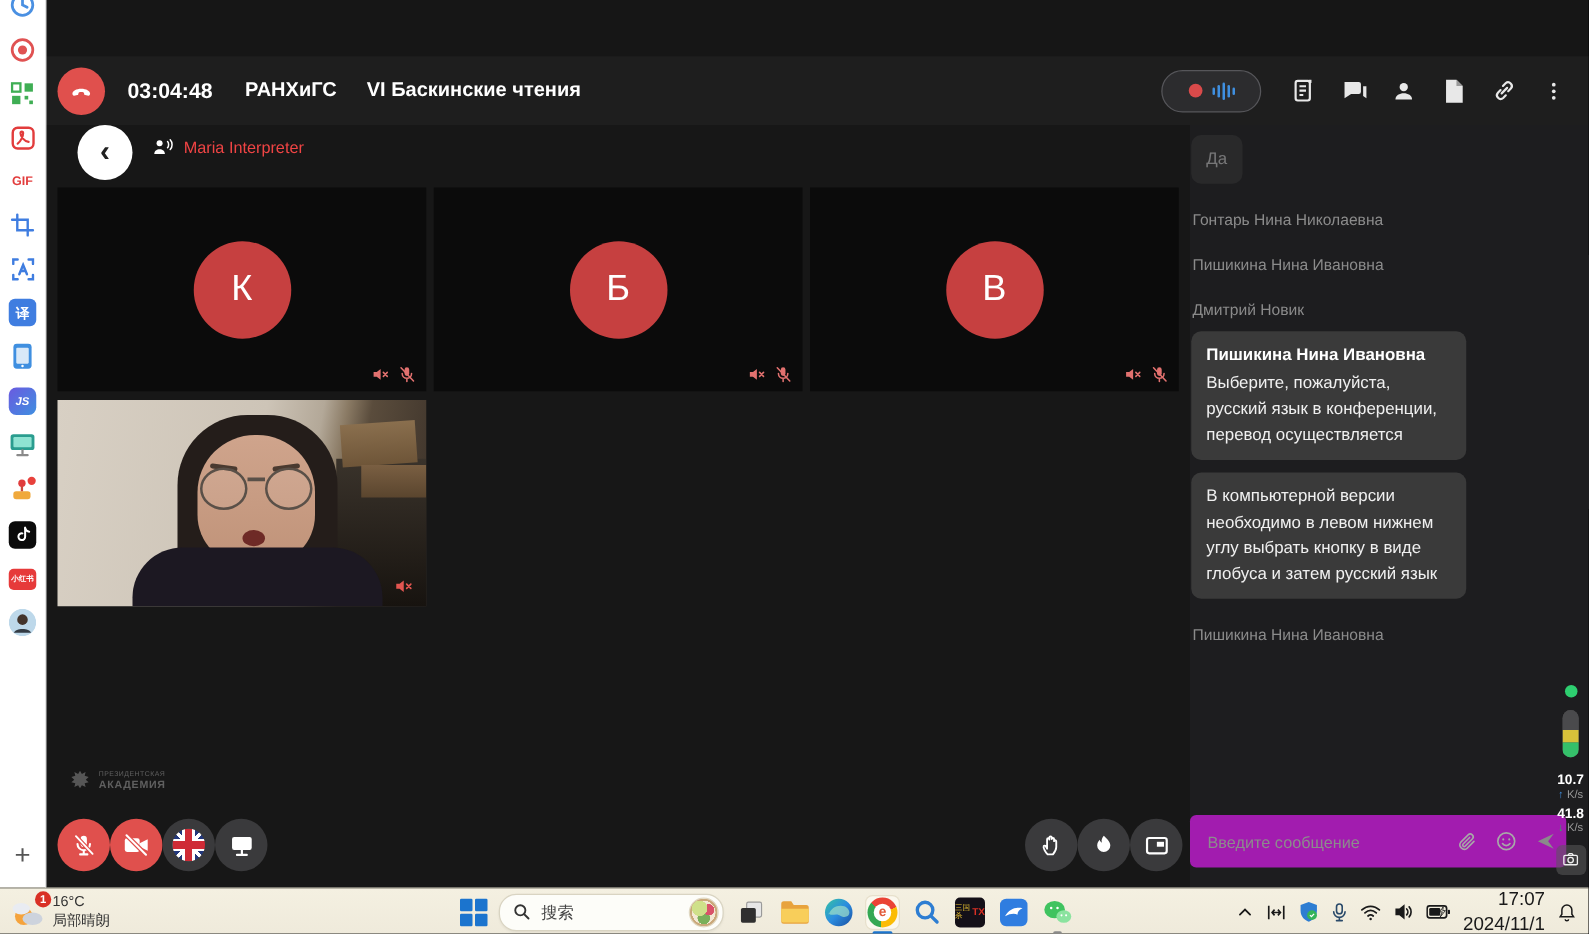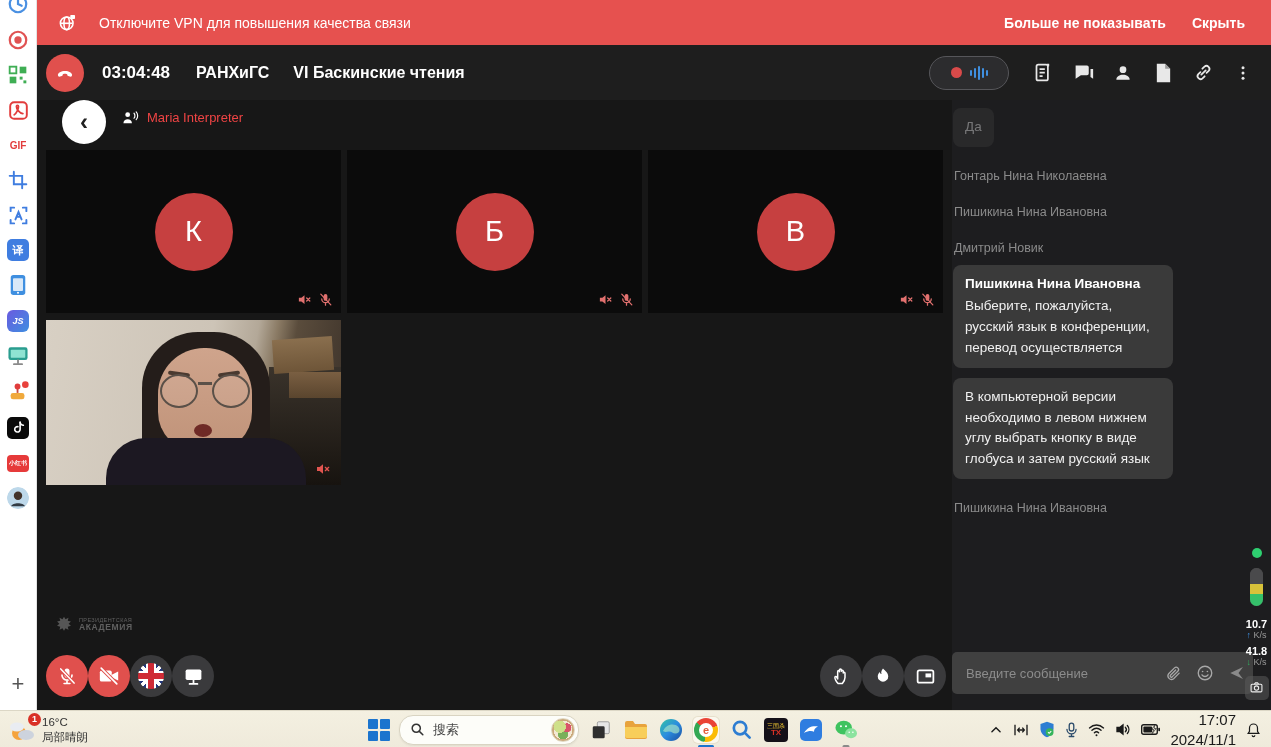--- a/index.html
+++ b/index.html
@@ -82,21 +82,21 @@
     border-radius:8px;padding:9px 12px;margin:10px 0 0 1px;max-width:196px;}
   .chat-bubble.faded{opacity:.42;margin-top:4px;}
   .chat-quote{font-weight:bold;color:#fff;margin-bottom:1px;}
   .emoji-think{position:relative;display:inline-block;width:15px;height:15px;border-radius:50%;
     background:radial-gradient(circle at 35% 30%,#ffe066,#f0b23a);vertical-align:-3px;margin-left:2px;}
   .emoji-think::before{content:"";position:absolute;left:3px;top:5px;width:2.5px;height:2.5px;border-radius:50%;
     background:#7a4a12;box-shadow:6px 0 0 #7a4a12;}
   .emoji-think::after{content:"";position:absolute;left:4px;bottom:3px;width:7px;height:2px;border-radius:2px;
     background:#7a4a12;transform:rotate(-10deg);}
 
-  .chat-inputrow{position:absolute;left:0px;bottom:16px;width:301px;height:42px;background:#404040;border-radius:5px;
+  .chat-inputrow{position:absolute;left:0px;bottom:16px;width:301px;height:42px;background:#a21caf;border-radius:5px;
     display:flex;align-items:center;}
   .chat-input{flex:1;background:transparent;border:none;outline:none;color:#ddd;font-size:13px;padding:0 0 0 14px;
     font-family:"Liberation Sans","DejaVu Sans",sans-serif;}
   .chat-input::placeholder{color:#8c8c8c;}
   .in-ic{width:32px;height:32px;display:flex;align-items:center;justify-content:center;flex:0 0 auto;}
 
   
   .netwidget{position:absolute;left:1242px;top:548px;width:29px;height:152px;z-index:40;
     display:flex;flex-direction:column;align-items:center;color:#fff;}
   .nw-dot{width:10px;height:10px;border-radius:50%;background:#2ecf70;margin-bottom:10px;}
@@ -134,21 +134,21 @@
   .runbar.blue{width:16px;background:#1b74ce;}
   .runbar.gray{width:7px;background:#8a8a8a;}
   .tb-tray{display:flex;align-items:center;gap:10px;margin-left:auto;margin-right:10px;}
   .tb-clock{font-size:15px;text-align:right;line-height:1.3;color:#1a1a1a;white-space:nowrap;}
 
   .chrome-ic{width:24px;height:24px;border-radius:50%;position:relative;
     background:conic-gradient(from -50deg,#ea4335 0 33%,#fbbc05 0 66%,#34a853 0 100%);}
   .chrome-ic::before{content:"";position:absolute;left:5px;top:5px;width:14px;height:14px;border-radius:50%;background:#fff;}
   .chrome-ic::after{content:"e";position:absolute;left:0;top:0;width:24px;height:24px;display:flex;align-items:center;
     justify-content:center;color:#e25b3c;font-size:11px;font-weight:bold;}
-  .game-ic{width:24px;height:24px;border-radius:4px;background:#141018;display:flex;flex-direction:column;
+  .game-ic{width:24px;height:24px;border-radius:4px;background:#141018;display:flex;flex-direction:row;
     align-items:center;justify-content:center;overflow:hidden;}
   .game-ic .g-t{font-size:6px;color:#e8c030;line-height:1;}
   .game-ic .g-b{font-size:8px;color:#d93025;font-weight:bold;line-height:1;}
   .xhs{width:24px;height:17px;border-radius:4px;background:#e63a3a;color:#fff;font-size:6px;font-weight:bold;
     display:flex;align-items:center;justify-content:center;}
   .tiktok{width:22px;height:22px;border-radius:5px;background:#0a0a0a;display:flex;align-items:center;justify-content:center;}
   .js-ic{width:22px;height:22px;border-radius:6px;background:linear-gradient(135deg,#6a5ae0,#3f8fe0);
     color:#fff;font-size:9px;font-weight:bold;font-style:italic;display:flex;align-items:center;justify-content:center;}
   .trans-ic{width:22px;height:22px;border-radius:5px;background:#3f7de0;color:#fff;font-size:11px;font-weight:bold;
     display:flex;align-items:center;justify-content:center;}
@@ -252,34 +252,20 @@
           <svg width="22" height="22" viewBox="0 0 24 24">
             <circle cx="12" cy="12" r="12" fill="#bdd8ea"></circle>
             <circle cx="12" cy="9.5" r="4.6" fill="#42332b"></circle>
             <path d="M4.5 21c1.2-4.5 13.8-4.5 15 0z" fill="#333b44"></path>
           </svg>
         </div>
     </div>
     <div class="sb-plus">+</div>
   </aside>
 
-  <div class="banner">
-    <span class="vpn-ic">
-      <svg width="19" height="19" viewBox="0 0 24 24" fill="none" stroke="#fff" stroke-width="2">
-          <circle cx="11" cy="13" r="8"></circle>
-          <ellipse cx="11" cy="13" rx="3.5" ry="8"></ellipse>
-          <path d="M3.5 13h15"></path>
-          <rect x="15.5" y="2.5" width="6" height="5" rx="1" fill="#fff" stroke="none"></rect>
-        </svg>
-    </span>
-    <span class="btxt">Отключите VPN для повышения качества связи</span>
-    <span class="bspacer"></span>
-    <span class="bbtn">Больше не показывать</span>
-    <span class="bbtn">Скрыть</span>
-  </div>
 
   <header class="callbar">
     <div class="hang-btn">
       <svg width="20" height="20" viewBox="0 0 24 24">
           <path d="M3.5 14.2c0-2.6 3.8-4.7 8.5-4.7s8.5 2.1 8.5 4.7c0 1.1-.6 2.3-1.6 2.2l-3.1-.7c-.8-.2-1.1-.9-1.1-1.8 0-.7-1.2-1.1-2.7-1.1s-2.7.4-2.7 1.1c0 .9-.3 1.6-1.1 1.8l-3.1.7c-1 .1-1.6-1.1-1.6-2.2z" fill="#fff"></path>
         </svg>
     </div>
     <span class="timer">03:04:48</span>
     <span class="org">РАНХиГС</span>
     <span class="conf-title">VI Баскинские чтения</span>

